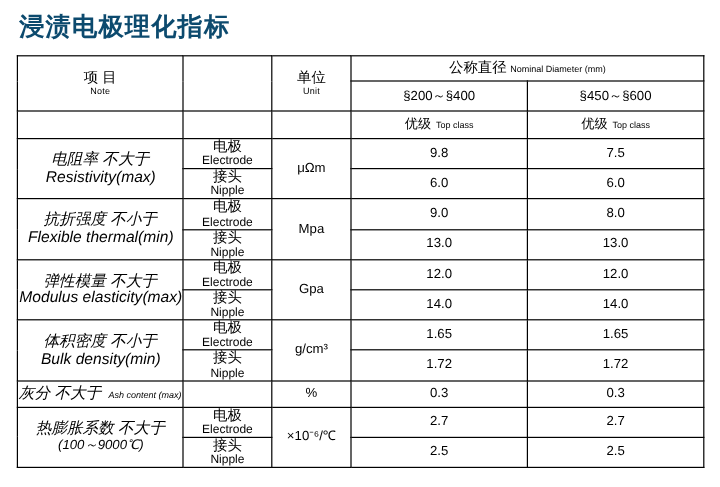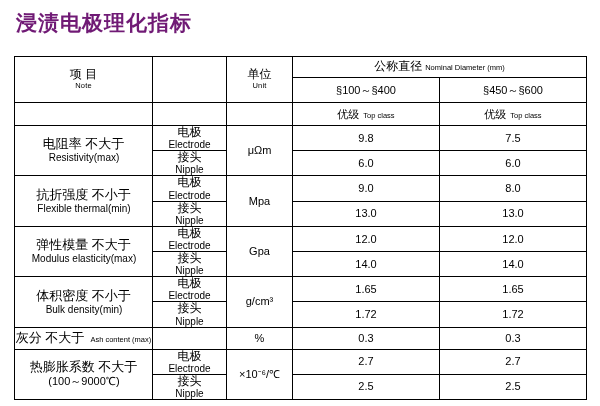--- a/index.html
+++ b/index.html
@@ -19,22 +19,22 @@
     width: 600px;
     height: 406px;
     box-sizing: border-box;
     padding: 8px 14px 0 14px;
   }
   .title {
     font-size: 21px;
     font-weight: bold;
     letter-spacing: 1px;
     line-height: 26px;
-    margin: 2px 0 20px 2px;
-    color: #701a75;
+    margin: 2px 0 10px 2px;
+    color: #0c4a6e;
   }
   table.spec {
     width: 572px;
     border-collapse: collapse;
     table-layout: fixed;
     border: 1px solid #000;
   }
   table.spec td {
     border: 1px solid #000;
     text-align: center;
@@ -64,24 +64,25 @@
   .hcell {
     height: 22px;
   }
   .valrow td {
     height: 21px;
     font-size: 12px;
   }
   .item-cell {
     text-align: left;
     padding-left: 10px;
+    font-style: italic;
   }
   .item-cell .sub {
     display: block;
-    font-size: 10px;
+    font-size: 13px;
     padding-left: 1px;
   }
   .part-cell {
     width: 74px;
   }
   .part-cell .pc {
     font-size: 12px;
     display: block;
     line-height: 1.1;
   }
@@ -142,21 +143,21 @@
         <td rowspan="2" class="hcell">
           <span class="cn">单位</span>
           <span class="en">Unit</span>
         </td>
         <td colspan="2" style="height:20px">
           <span class="nd-cn">公称直径</span><span class="en-inline nd-en">Nominal Diameter (mm)</span>
         </td>
       </tr>
 
       <tr>
-        <td style="height:24px" class="diam">§100～§400</td>
+        <td style="height:24px" class="diam">§200～§400</td>
         <td style="height:24px" class="diam">§450～§600</td>
       </tr>
 
       <tr>
         <td style="height:22px"></td>
         <td style="height:22px"></td>
         <td style="height:22px"></td>
         <td style="height:22px">
           <span class="topclass-cn">优级</span><span class="en-inline topclass-en">Top class</span>
         </td>

